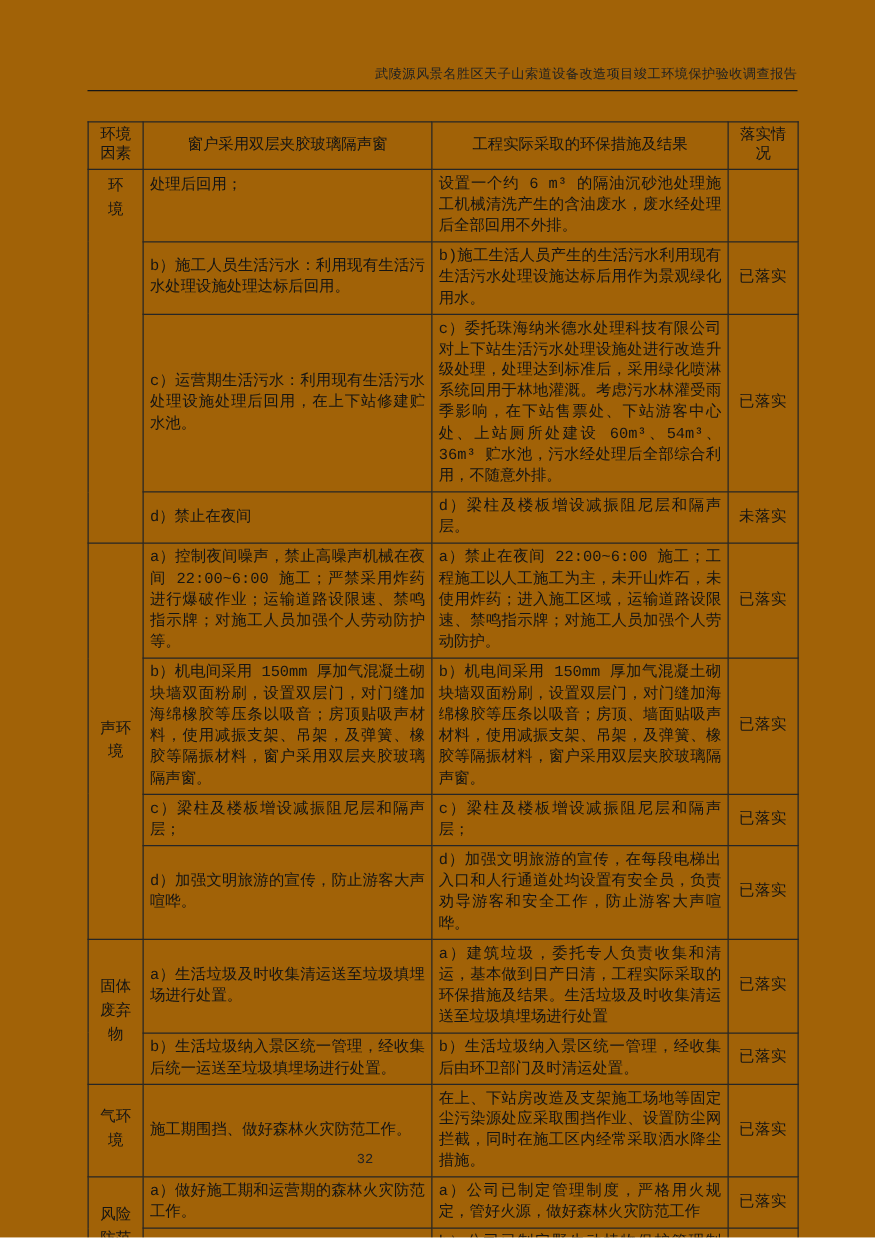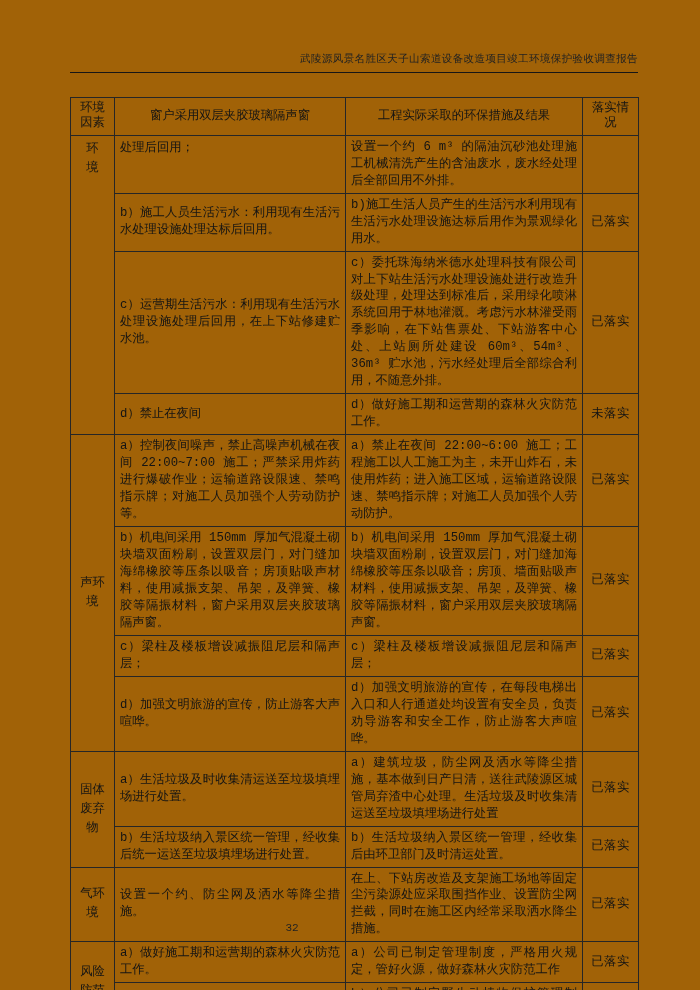--- a/index.html
+++ b/index.html
@@ -113,27 +113,27 @@
           <td class="result-cell">b)施工生活人员产生的生活污水利用现有生活污水处理设施达标后用作为景观绿化用水。</td>
           <td class="status-cell">已落实</td>
         </tr>
         <tr>
           <td class="measure-cell">c）运营期生活污水：利用现有生活污水处理设施处理后回用，在上下站修建贮水池。</td>
           <td class="result-cell">c）委托珠海纳米德水处理科技有限公司对上下站生活污水处理设施处进行改造升级处理，处理达到标准后，采用绿化喷淋系统回用于林地灌溉。考虑污水林灌受雨季影响，在下站售票处、下站游客中心处、上站厕所处建设 60m³、54m³、36m³ 贮水池，污水经处理后全部综合利用，不随意外排。</td>
           <td class="status-cell">已落实</td>
         </tr>
         <tr>
           <td class="measure-cell">d）禁止在夜间</td>
-          <td class="result-cell">d）做好施工期和运营期的森林火灾防范工作。</td>
+          <td class="result-cell">d）梁柱及楼板增设减振阻尼层和隔声层。</td>
           <td class="status-cell">未落实</td>
         </tr>
         <tr>
           <td class="factor-cell" rowspan="4">声环
 境</td>
-          <td class="measure-cell">a）控制夜间噪声，禁止高噪声机械在夜间 22:00~7:00 施工；严禁采用炸药进行爆破作业；运输道路设限速、禁鸣指示牌；对施工人员加强个人劳动防护等。</td>
+          <td class="measure-cell">a）控制夜间噪声，禁止高噪声机械在夜间 22:00~6:00 施工；严禁采用炸药进行爆破作业；运输道路设限速、禁鸣指示牌；对施工人员加强个人劳动防护等。</td>
           <td class="result-cell">a）禁止在夜间 22:00~6:00 施工；工程施工以人工施工为主，未开山炸石，未使用炸药；进入施工区域，运输道路设限速、禁鸣指示牌；对施工人员加强个人劳动防护。</td>
           <td class="status-cell">已落实</td>
         </tr>
         <tr>
           <td class="measure-cell">b）机电间采用 150mm 厚加气混凝土砌块墙双面粉刷，设置双层门，对门缝加海绵橡胶等压条以吸音；房顶贴吸声材料，使用减振支架、吊架，及弹簧、橡胶等隔振材料，窗户采用双层夹胶玻璃隔声窗。</td>
           <td class="result-cell">b）机电间采用 150mm 厚加气混凝土砌块墙双面粉刷，设置双层门，对门缝加海绵橡胶等压条以吸音；房顶、墙面贴吸声材料，使用减振支架、吊架，及弹簧、橡胶等隔振材料，窗户采用双层夹胶玻璃隔声窗。</td>
           <td class="status-cell">已落实</td>
         </tr>
         <tr>
           <td class="measure-cell">c）梁柱及楼板增设减振阻尼层和隔声层；</td>
@@ -143,32 +143,32 @@
         <tr>
           <td class="measure-cell">d）加强文明旅游的宣传，防止游客大声喧哗。</td>
           <td class="result-cell">d）加强文明旅游的宣传，在每段电梯出入口和人行通道处均设置有安全员，负责劝导游客和安全工作，防止游客大声喧哗。</td>
           <td class="status-cell">已落实</td>
         </tr>
         <tr>
           <td class="factor-cell" rowspan="2">固体
 废弃
 物</td>
           <td class="measure-cell">a）生活垃圾及时收集清运送至垃圾填埋场进行处置。</td>
-          <td class="result-cell">a）建筑垃圾，防尘网及洒水等降尘措施，基本做到日产日清，送往武陵源区城管局弃渣中心处理。生活垃圾及时收集清运送至垃圾填埋场进行处置</td>
+          <td class="result-cell">a）建筑垃圾，委托专人负责收集和清运，基本做到日产日清，工程实际采取的环保措施及结果。生活垃圾及时收集清运送至垃圾填埋场进行处置</td>
           <td class="status-cell">已落实</td>
         </tr>
         <tr>
           <td class="measure-cell">b）生活垃圾纳入景区统一管理，经收集后统一运送至垃圾填埋场进行处置。</td>
           <td class="result-cell">b）生活垃圾纳入景区统一管理，经收集后由环卫部门及时清运处置。</td>
           <td class="status-cell">已落实</td>
         </tr>
         <tr>
           <td class="factor-cell" rowspan="1">气环
 境</td>
-          <td class="measure-cell">设置一个约、防尘网及洒水等降尘措施。</td>
+          <td class="measure-cell">施工期围挡、做好森林火灾防范工作。</td>
           <td class="result-cell">在上、下站房改造及支架施工场地等固定尘污染源处应采取围挡作业、设置防尘网拦截，同时在施工区内经常采取洒水降尘措施。</td>
           <td class="status-cell">已落实</td>
         </tr>
         <tr>
           <td class="factor-cell" rowspan="2">风险
 防范
 措施</td>
           <td class="measure-cell">a）做好施工期和运营期的森林火灾防范工作。</td>
           <td class="result-cell">a）公司已制定管理制度，严格用火规定，管好火源，做好森林火灾防范工作</td>
           <td class="status-cell">已落实</td>

